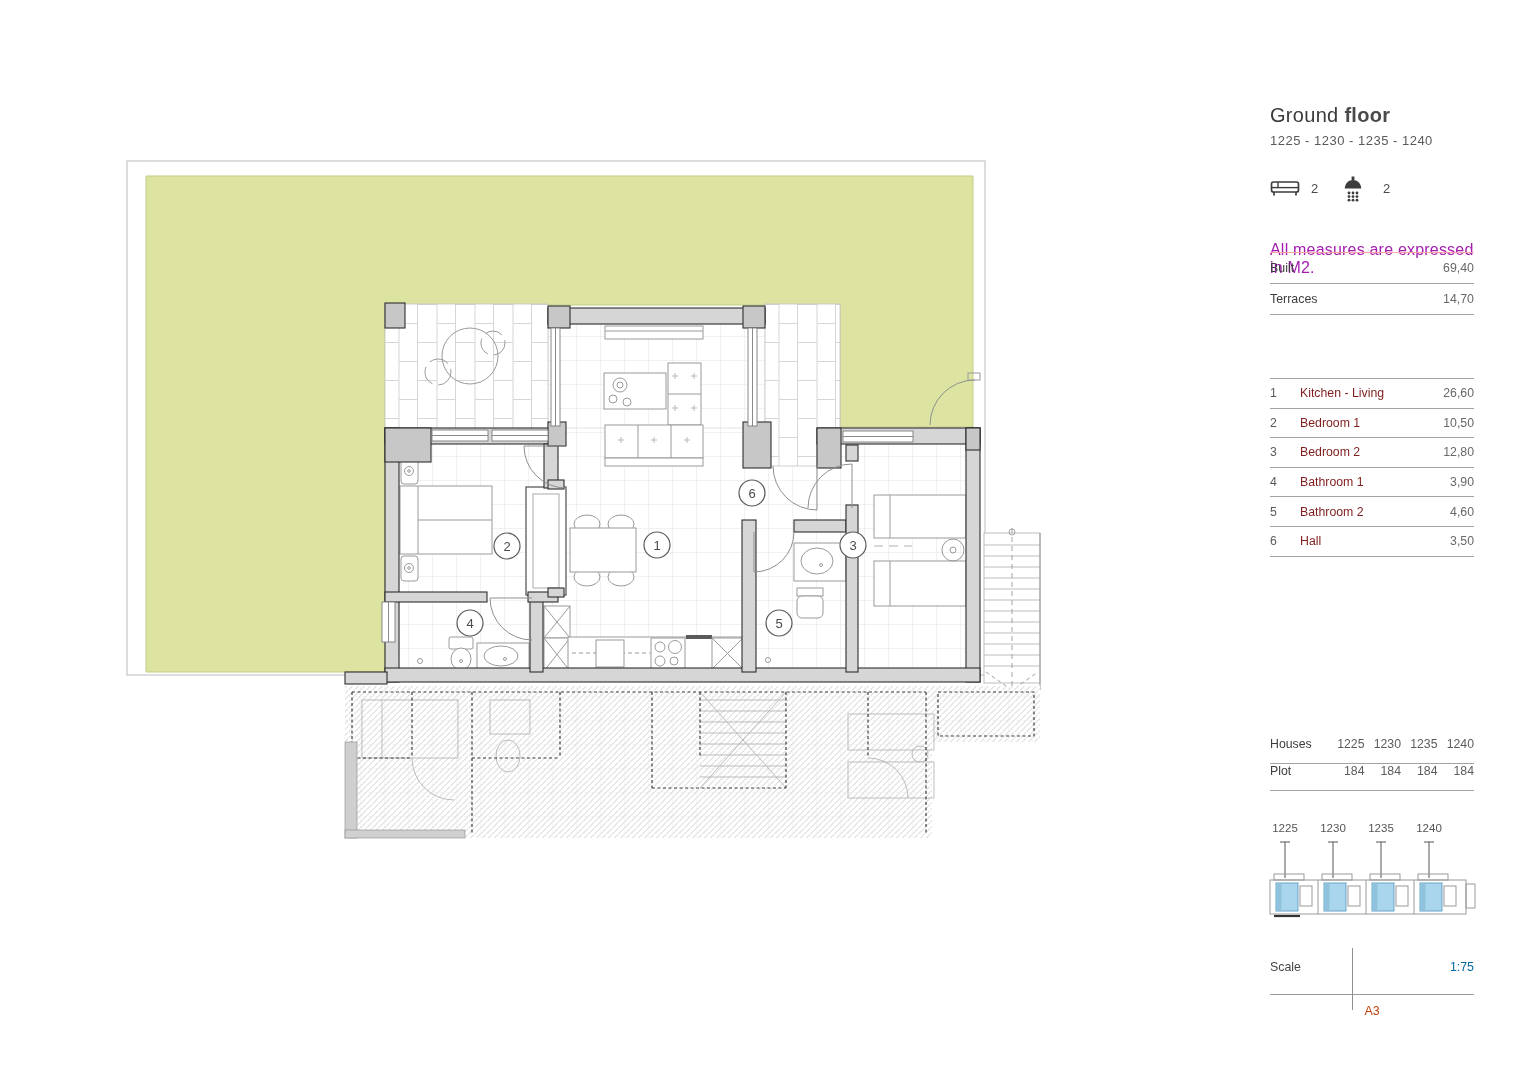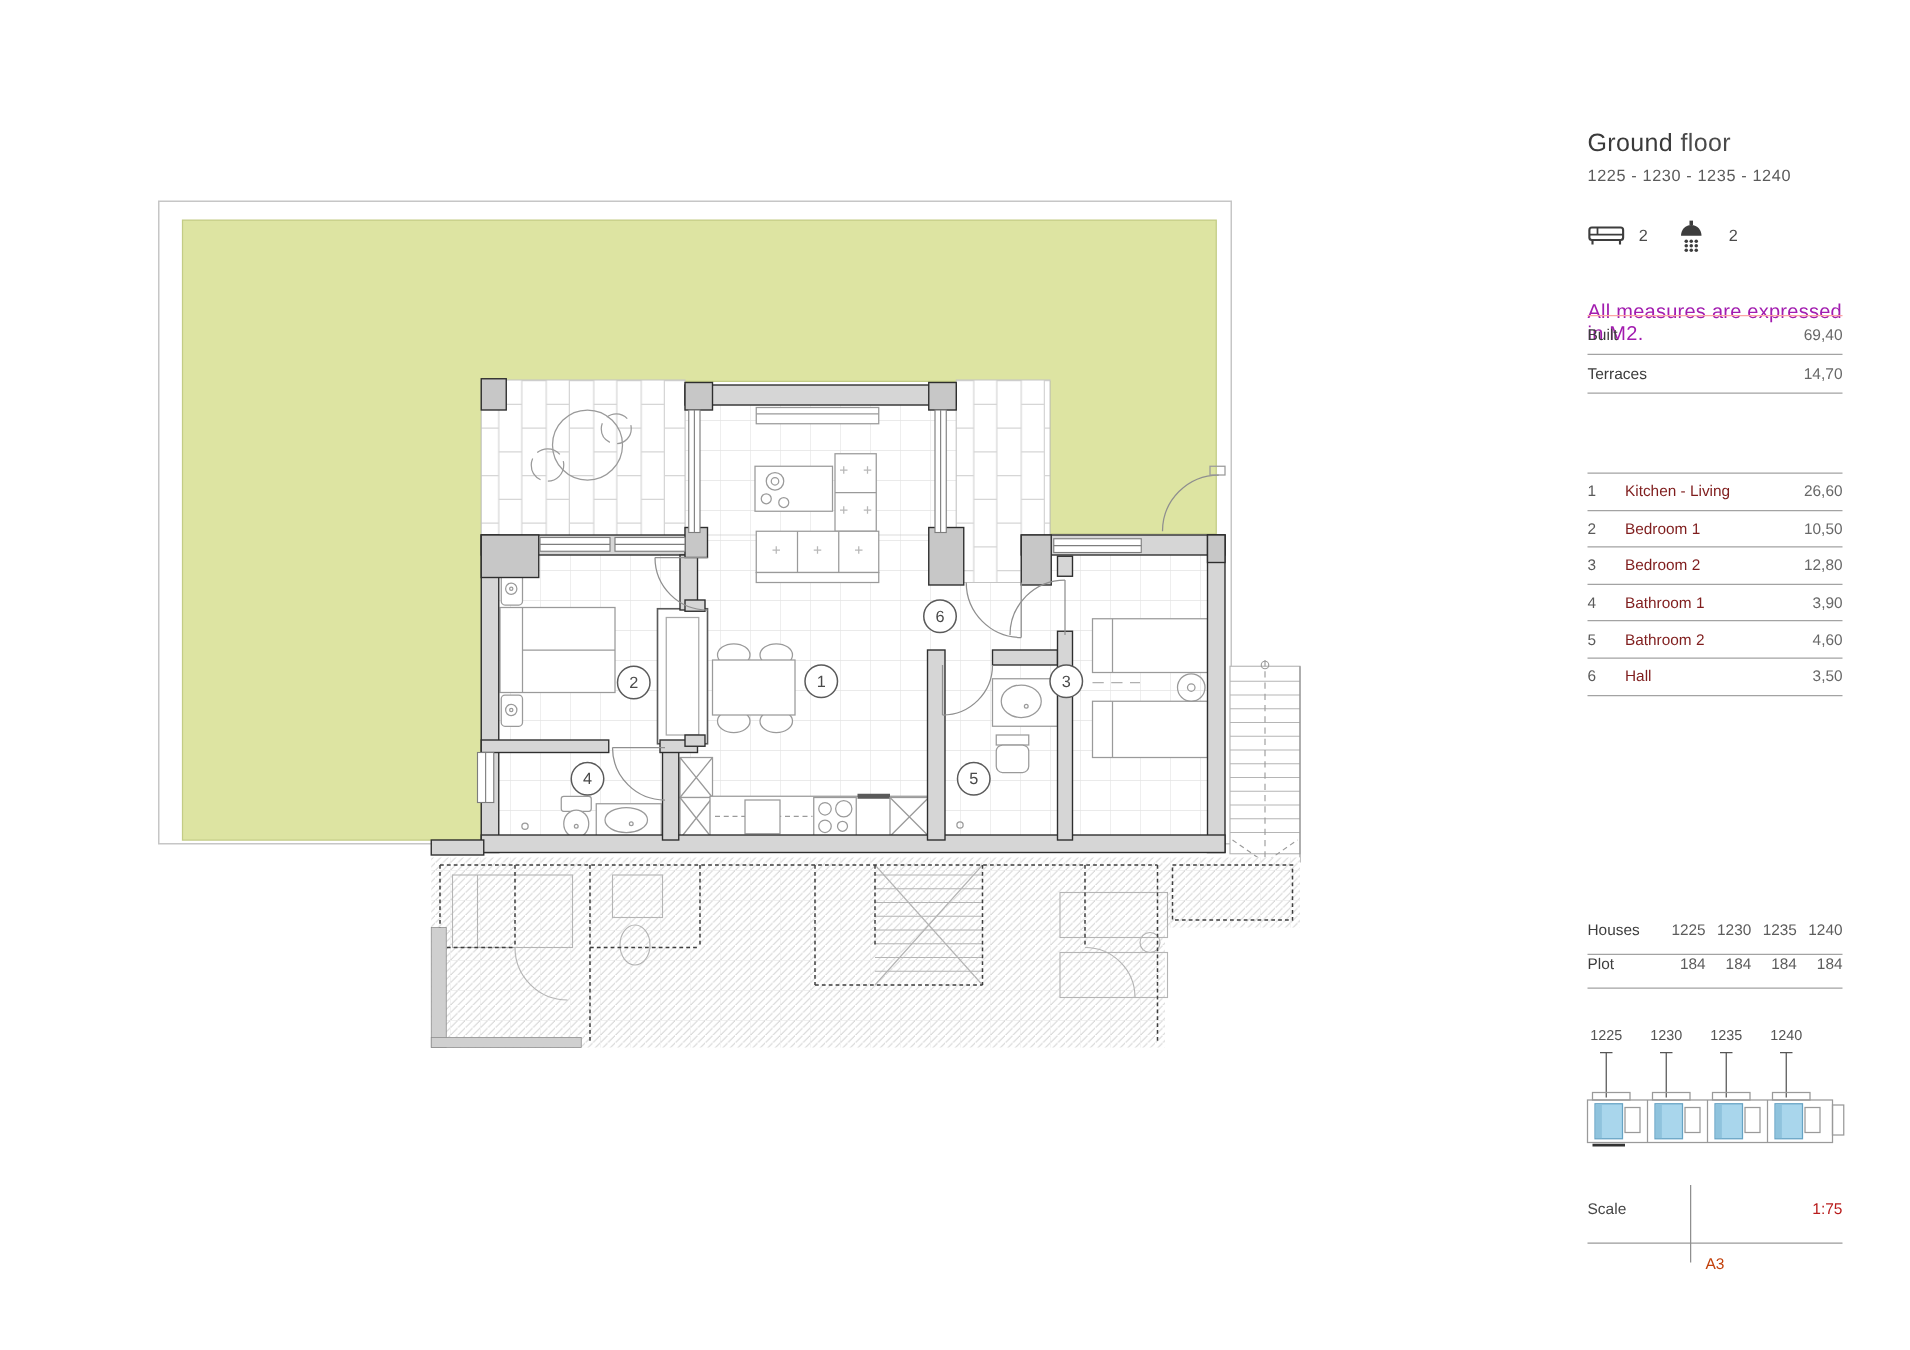--- a/index.html
+++ b/index.html
@@ -5,21 +5,21 @@
   html,body{margin:0;padding:0}
   body{
     width:1528px;height:1080px;position:relative;background:#ffffff;
     font-family:"Liberation Sans",sans-serif;color:#3d3d3d;overflow:hidden;
   }
   .abs{position:absolute}
   
   .sidebar{position:absolute;left:1270px;top:104px;width:204px;height:950px}
   .title{font-size:20px;letter-spacing:.3px;color:#3a3a3a;line-height:22px}
   .title .bold{font-weight:400}
-  .title .light{font-weight:400;color:#4a4a4a}
+  .title .light{font-weight:700;color:#4a4a4a}
   .subtitle{font-size:13px;color:#5a5a5a;letter-spacing:.5px;margin-top:7px}
   .icons-row{position:absolute;top:72px;left:0;height:26px;width:100%}
   .icon-count{font-size:13px;color:#4a4a4a;position:absolute;top:5px}
   .note{position:absolute;top:137px;font-size:16px;color:#a21caf;letter-spacing:.2px}
   .summary{position:absolute;top:148px;width:100%;border-top:1px solid #fca5a5}
   .srow{display:flex;align-items:center;height:30px;border-bottom:1px solid #a3a3a3;font-size:12.4px}
   .srow .lbl{flex:1;color:#3d3d3d}
   .srow .val{color:#686868}
   .rooms{position:absolute;top:274px;width:100%;border-top:1px solid #a3a3a3}
   .rrow{display:flex;align-items:center;height:28.6px;border-bottom:1px solid #a3a3a3;font-size:12.3px}
@@ -29,21 +29,21 @@
   .houses{position:absolute;top:633px;width:100%}
   .hrow{display:flex;align-items:flex-start;height:26px;border-bottom:1px solid #a3a3a3;font-size:12.3px}
   .hrow .hlabel{width:58px;color:#3d3d3d}
   .hrow .hcell{flex:1;text-align:right;color:#5c5c5c}
   .sitewrap{position:absolute;top:716px;left:-6px;width:216px;height:106px}
   .scaleblock{position:absolute;top:856px;width:100%;height:70px;font-size:12.4px}
   .scaleblock .vline{position:absolute;left:82px;top:-12px;width:1px;height:62px;background:#8f8f8f}
   .scaleblock .row1{display:flex;justify-content:space-between;align-items:flex-start;height:34px;border-bottom:1px solid #9a9a9a}
   .scaleblock .row2{text-align:center;padding-top:9px;color:#c2410c}
   .scaleblock .slabel{color:#464646}
-  .scaleblock .sval{color:#b91c1c}
+  .scaleblock .sval{color:#0369a1}
 </style>
 </head>
 <body>
 
 <svg class="abs" style="left:0;top:0" width="1528" height="1080" viewBox="0 0 1528 1080">
   <defs>
     <pattern id="grid" width="24" height="24" patternUnits="userSpaceOnUse">
       <rect width="24" height="24" fill="#ffffff"></rect>
       <path d="M24,0 H0 V24" fill="none" stroke="#e4e4e4" stroke-width="1"></path>
     </pattern>

